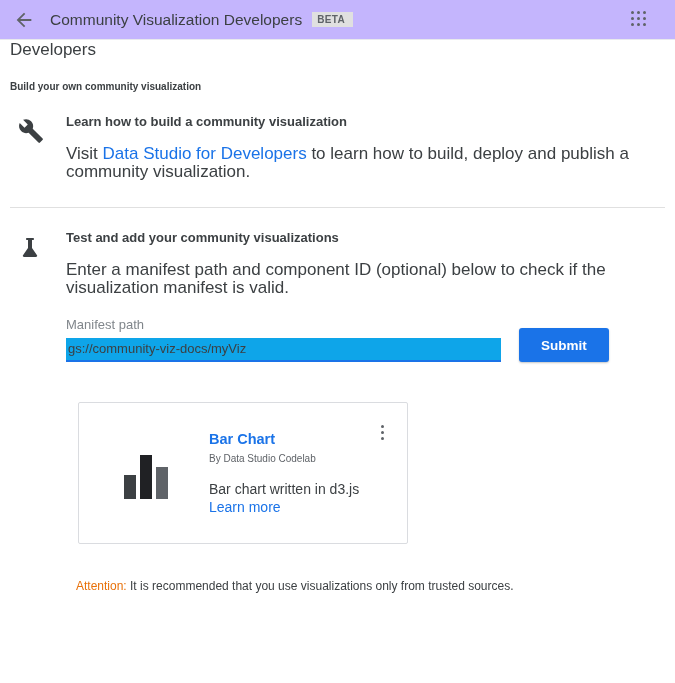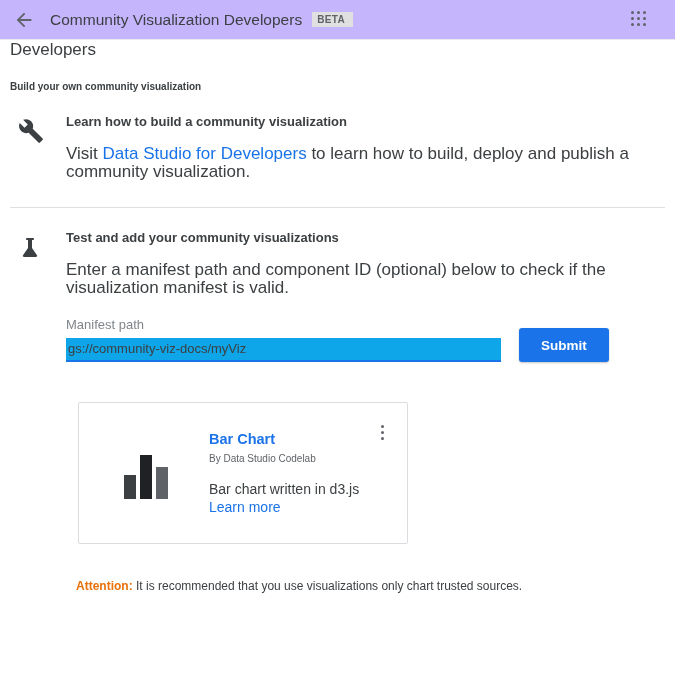--- a/index.html
+++ b/index.html
@@ -232,21 +232,21 @@
   
   .attention {
     padding-left: 66px;
     margin-top: 34px;
     font-size: 12px;
     line-height: 17px;
     color: #3c4043;
   }
   .attention b {
     color: #e8710a;
-    font-weight: bold;
+    font-weight: normal;
   }
 </style>
 </head>
 <body>
 
 <div class="topbar">
   <div class="back-btn">
     <svg width="22" height="22" viewBox="0 0 24 24">
       <path fill="#5f6368" d="M20 11H7.83l5.59-5.59L12 4l-8 8 8 8 1.41-1.41L7.83 13H20v-2z"></path>
     </svg>
@@ -324,16 +324,16 @@
       </div>
       <div class="kebab">
         <i></i>
         <i></i>
         <i></i>
       </div>
     </div>
   </div>
 
   <div class="attention">
-    <span><b>Attention:</b><span> It is recommended that you use visualizations only chart trusted sources.</span></span>
+    <span><b>Attention:</b><span> It is recommended that you use visualizations only from trusted sources.</span></span>
   </div>
 
 </div>
 
 </body></html>

